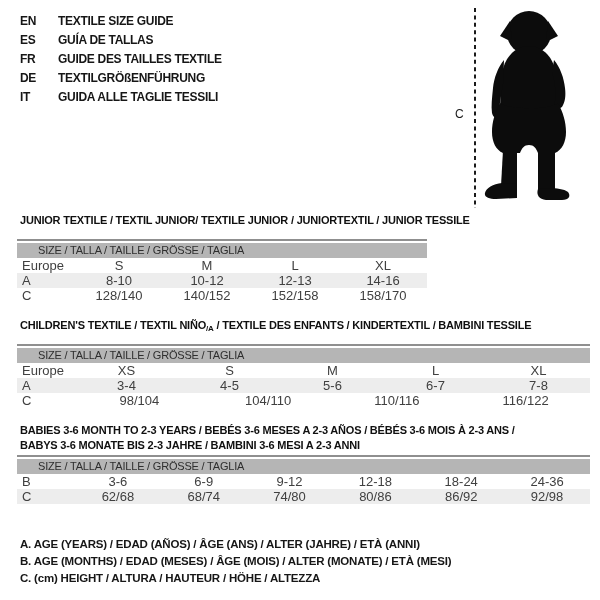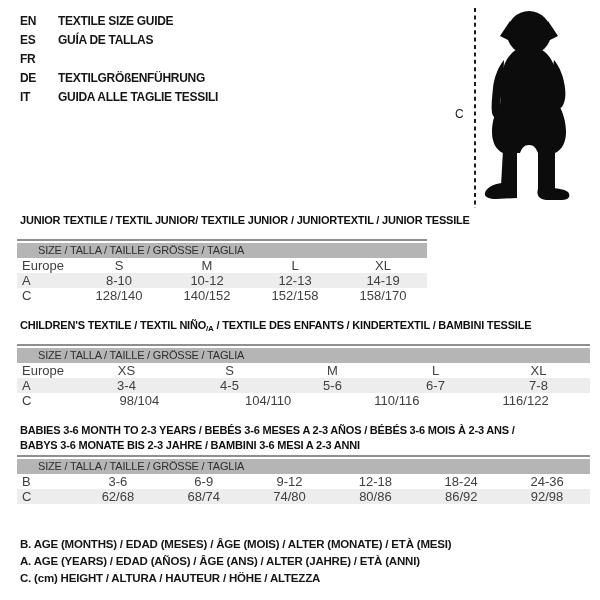--- a/index.html
+++ b/index.html
@@ -52,20 +52,21 @@
   <div class="lang-row">
     <span class="lang-code">EN</span>
     <span class="lang-text">TEXTILE SIZE GUIDE</span>
   </div>
   <div class="lang-row">
     <span class="lang-code">ES</span>
     <span class="lang-text">GUÍA DE TALLAS</span>
   </div>
   <div class="lang-row">
     <span class="lang-code">FR</span>
+    <span class="lang-text">GUIDE DES TAILLES TEXTILE</span>
   </div>
   <div class="lang-row">
     <span class="lang-code">DE</span>
     <span class="lang-text">TEXTILGRÖßENFÜHRUNG</span>
   </div>
   <div class="lang-row">
     <span class="lang-code">IT</span>
     <span class="lang-text">GUIDA ALLE TAGLIE TESSILI</span>
   </div>
 </div>
@@ -99,21 +100,21 @@
     <span class="tcell">S</span>
     <span class="tcell">M</span>
     <span class="tcell">L</span>
     <span class="tcell">XL</span>
   </div>
   <div class="trow shaded">
     <span class="tlabel">A</span>
     <span class="tcell">8-10</span>
     <span class="tcell">10-12</span>
     <span class="tcell">12-13</span>
-    <span class="tcell">14-19</span>
+    <span class="tcell">14-16</span>
   </div>
   <div class="trow">
     <span class="tlabel">C</span>
     <span class="tcell">128/140</span>
     <span class="tcell">140/152</span>
     <span class="tcell">152/158</span>
     <span class="tcell">158/170</span>
   </div>
 </div>
 
@@ -169,16 +170,16 @@
     <span class="tcell">62/68</span>
     <span class="tcell">68/74</span>
     <span class="tcell">74/80</span>
     <span class="tcell">80/86</span>
     <span class="tcell">86/92</span>
     <span class="tcell">92/98</span>
   </div>
 </div>
 
 <div class="abs footnotes">
+  <div class="footnote">A. AGE (YEARS) / EDAD (AÑOS) / ÂGE (ANS) / ALTER (JAHRE) / ETÀ (ANNI)</div>
   <div class="footnote">B. AGE (MONTHS) / EDAD (MESES) / ÂGE (MOIS) / ALTER (MONATE) / ETÀ (MESI)</div>
-  <div class="footnote">A. AGE (YEARS) / EDAD (AÑOS) / ÂGE (ANS) / ALTER (JAHRE) / ETÀ (ANNI)</div>
   <div class="footnote">C. (cm) HEIGHT / ALTURA / HAUTEUR / HÖHE / ALTEZZA</div>
 </div>
 
 </body></html>

